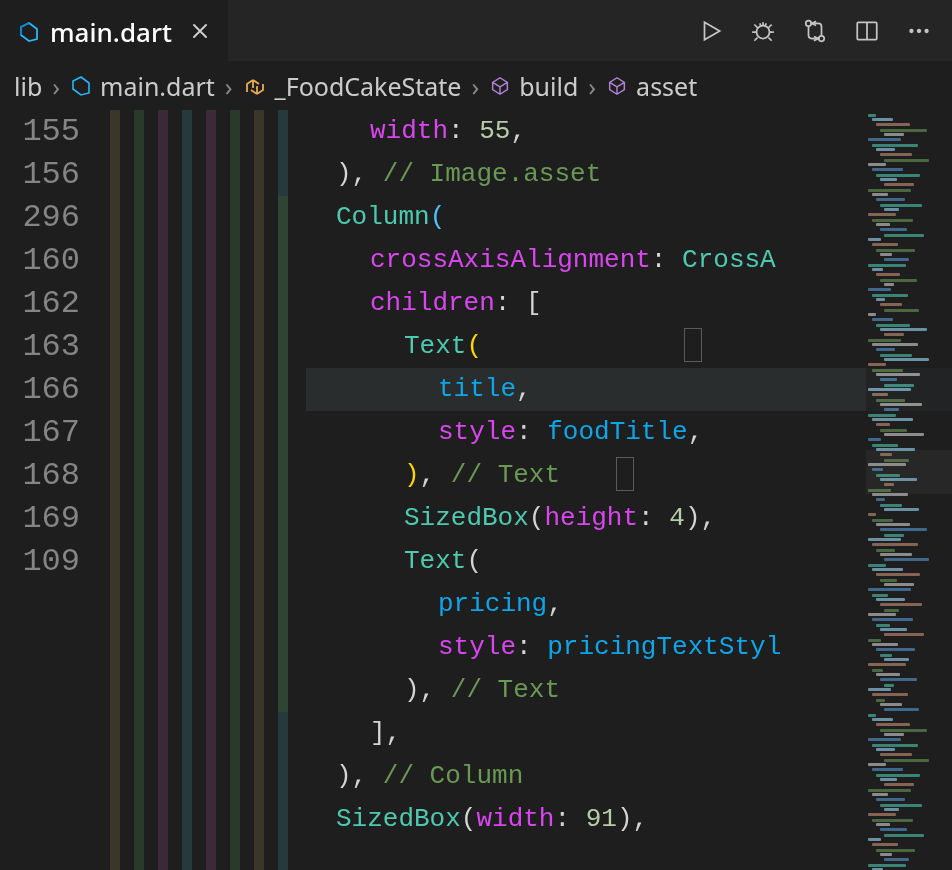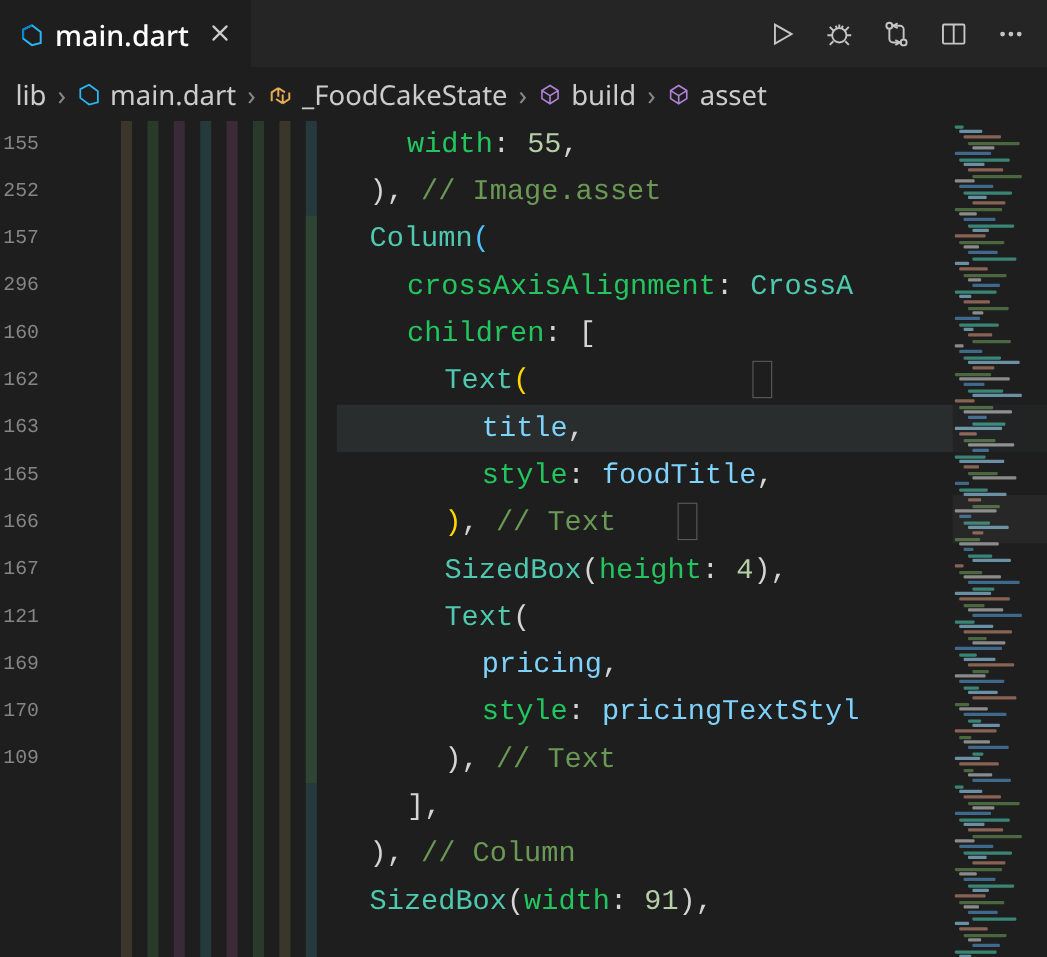--- a/index.html
+++ b/index.html
@@ -56,47 +56,48 @@
   .crumb-sep { color: #888888; }
   .editor {
     display: flex;
     height: calc(870px - 110px);
     position: relative;
     font-family: Menlo, Consolas, "Courier New", monospace;
   }
   .gutter {
     width: 98px;
     background: #1e1e1e;
+    text-align: right;
     padding: 0 18px 0 3px;
-    font-size: 18px;
+    font-size: 32px;
     color: #858585;
     user-select: none;
   }
   .gutter .ln { height: 43px; line-height: 43px; }
   .gutter .ln.active { color: #d7d7d7; }
   .indent-guides {
     width: 208px;
     position: relative;
   }
   .code {
     flex: 1;
     font-size: 26px;
     line-height: 43px;
     white-space: pre;
     overflow: hidden;
     position: relative;
   }
   .line { height: 43px; }
   .line.current { background: #2a2d2e; }
   .t-type { color: #4ec9b0; }
-  .t-prop { color: #22c55e; }
+  .t-prop { color: #d946ef; }
   .t-punct { color: #d4d4d4; }
   .t-num { color: #b5cea8; }
   .t-comment { color: #6a9955; }
-  .t-ident { color: #7dd3fc; }
+  .t-ident { color: #0ea5e9; }
   .t-bracket { color: #ffd602; }
   .t-bracket-b { color: #4fc1ff; }
   .minimap {
     position: absolute;
     top: 110px;
     right: 0;
     width: 86px;
     height: 760px;
     background: #1e1e1e;
     opacity: 0.6;
@@ -197,32 +198,29 @@
     <svg width="22" height="22" viewBox="0 0 24 24">
         <path d="M12 3 L20 8 L20 16 L12 21 L4 16 L4 8 Z M4 8 L12 13 L20 8 M12 13 L12 21" fill="none" stroke="#b180d7" stroke-width="1.6"></path>
       </svg>
     <span>asset</span>
   </span>
 </div>
 
 <div class="editor">
   <div class="gutter" id="gutter">
       <div class="ln">155</div>
-      <div class="ln">252</div>
-      <div class="ln">157</div>
+      <div class="ln">156</div>
       <div class="ln">296</div>
       <div class="ln">160</div>
       <div class="ln">162</div>
       <div class="ln">163</div>
-      <div class="ln">165</div>
       <div class="ln">166</div>
       <div class="ln">167</div>
-      <div class="ln">121</div>
+      <div class="ln">168</div>
       <div class="ln">169</div>
-      <div class="ln">170</div>
       <div class="ln">109</div>
     </div>
   <div class="indent-guides" id="guides">
       <div style="position: absolute; top: 0px; bottom: 0px; left: 12px; width: 10px; background: rgb(58, 55, 42);"></div>
       <div style="position: absolute; top: 0px; bottom: 0px; left: 36px; width: 10px; background: rgb(42, 58, 42);"></div>
       <div style="position: absolute; top: 0px; bottom: 0px; left: 60px; width: 10px; background: rgb(58, 42, 56);"></div>
       <div style="position: absolute; top: 0px; bottom: 0px; left: 84px; width: 10px; background: rgb(38, 58, 61);"></div>
       <div style="position: absolute; top: 0px; bottom: 0px; left: 108px; width: 10px; background: rgb(61, 42, 56);"></div>
       <div style="position: absolute; top: 0px; bottom: 0px; left: 132px; width: 10px; background: rgb(42, 58, 42);"></div>
       <div style="position: absolute; top: 0px; bottom: 0px; left: 156px; width: 10px; background: rgb(58, 55, 42);"></div>

